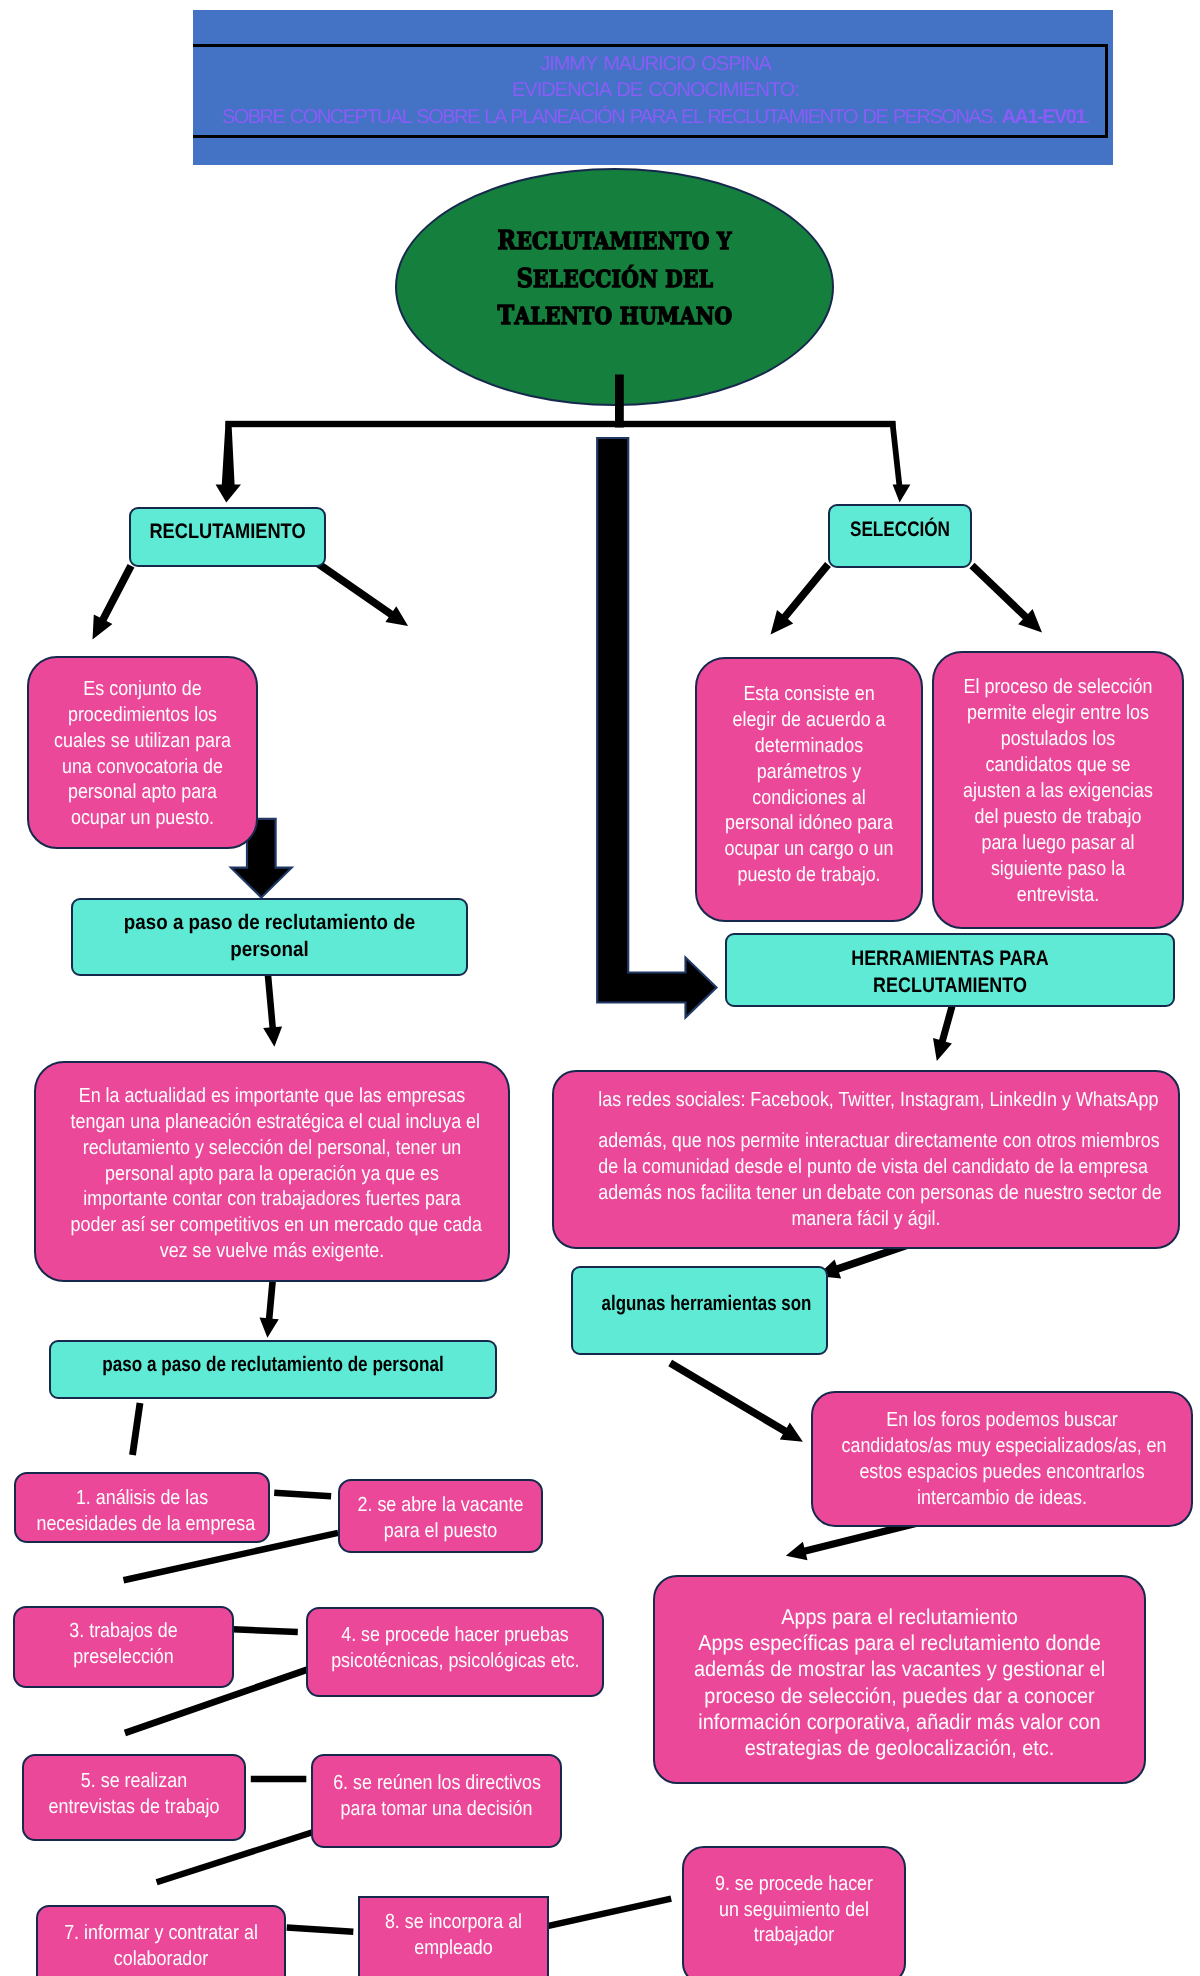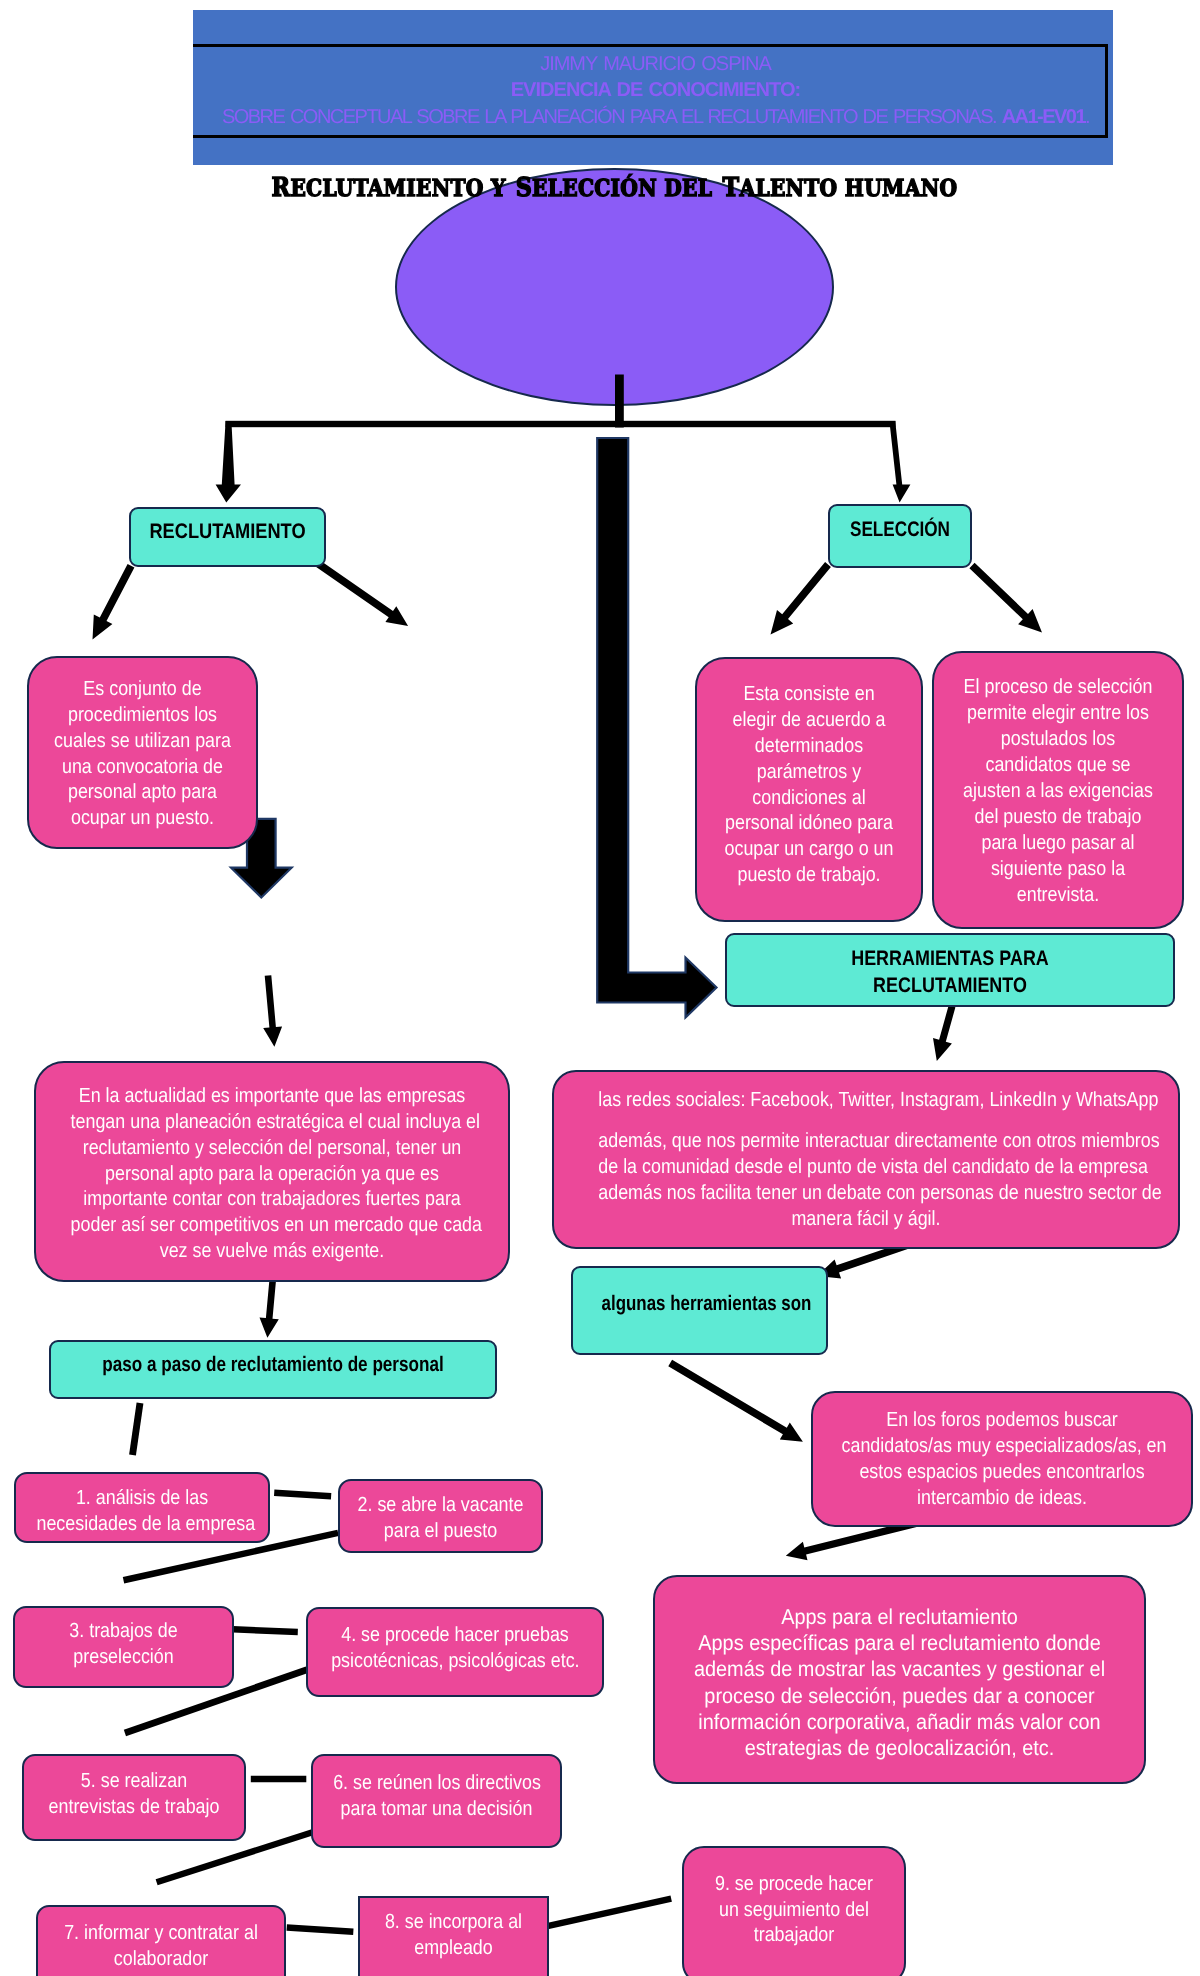--- a/index.html
+++ b/index.html
@@ -21,40 +21,40 @@
   
   #banner{position:absolute;background:#4472C4;}
   #bannerbox{position:absolute;border-top:3.3px solid #000;border-bottom:3.4px solid #000;
              border-right:3.3px solid #000;box-sizing:border-box;
              display:flex;flex-direction:column;align-items:center;justify-content:center;
              color:#8b5cf6;font-size:20px;line-height:1.33;letter-spacing:-1.52px;word-spacing:1.6px;overflow:hidden;}
   #bannerbox div{width:100%;text-align:center;white-space:nowrap;overflow:visible;}
   #bannerbox div > span.sx{display:inline;}
 
   
-  #root-ellipse{position:absolute;background:#8b5cf6;border:2.6px solid #16294D;
-                border-radius:50%;display:flex;flex-direction:row;align-items:flex-start;
+  #root-ellipse{position:absolute;background:#15803d;border:2.6px solid #16294D;
+                border-radius:50%;display:flex;flex-direction:column;align-items:flex-end;
                 justify-content:center;color:#000;padding-bottom:15px;box-sizing:border-box;}
   #root-ellipse div{width:100%;text-align:center;line-height:37.5px;height:37.5px;}
   #root-ellipse div > span{display:inline-block;white-space:nowrap;
                     transform:scaleX(0.955);
                     font-family:"DejaVu Serif Condensed","DejaVu Serif",serif;
                     font-weight:bold;font-size:23.5px;letter-spacing:0.3px;line-height:37.5px;vertical-align:baseline;
                     -webkit-text-stroke:1.35px #000;}
   #root-ellipse div > span > b{font-size:26.0px;font-weight:bold;line-height:inherit;}
 </style>
 </head>
 <body>
 
 <div id="stage">
 
   <div id="banner" style="left:193px;top:10px;width:920px;height:155px;"></div>
   <div id="bannerbox" style="left:193px;top:43.5px;width:915px;height:94.2px;padding-left:13px;">
      <div style="letter-spacing:-1.0px;"><span class="sx">JIMMY MAURICIO OSPINA</span></div>
-     <div style="font-weight:bold;letter-spacing:-0.95px;"><span class="sx">EVIDENCIA DE CONOCIMIENTO:</span></div>
+     <div style="font-weight:normal;letter-spacing:-0.95px;"><span class="sx">EVIDENCIA DE CONOCIMIENTO:</span></div>
      <div><span class="sx"><span>SOBRE CONCEPTUAL SOBRE LA PLANEACIÓN PARA EL RECLUTAMIENTO DE PERSONAS. </span><b>AA1-EV01</b><span>.</span></span></div>
   </div>
 
   <div id="root-ellipse" style="left:395px;top:168px;width:439px;height:238px;">
     <div><span><b>R</b><span>ECLUTAMIENTO Y</span></span></div>
     <div><span><b>S</b><span>ELECCIÓN DEL</span></span></div>
     <div><span><b>T</b><span>ALENTO HUMANO</span></span></div>
   </div>
 
   <svg id="wires" viewBox="0 0 1200 1976">
@@ -90,20 +90,26 @@
   <div class="node lt r9" style="left:129px;top:507px;width:197px;height:60px;font-size:21.0px;letter-spacing:0px;line-height:1.265;">
       <span style="transform:translateY(-5px) scaleX(0.867);">
         <div>RECLUTAMIENTO</div>
       </span>
     </div>
   <div class="node lt r9" style="left:828px;top:504px;width:144px;height:64px;font-size:21.0px;letter-spacing:0px;line-height:1.265;">
       <span style="transform:translateY(-6px) scaleX(0.816);">
         <div>SELECCIÓN</div>
       </span>
     </div>
+  <div class="node lt r9" style="left:71px;top:898px;width:397px;height:78px;font-size:21.0px;letter-spacing:0px;line-height:1.265;">
+      <span style="transform:translateY(0px) scaleX(0.895);">
+        <div>paso a paso de reclutamiento de</div>
+        <div>personal</div>
+      </span>
+    </div>
   <div class="node lt r9" style="left:725px;top:933px;width:450px;height:74px;font-size:21.0px;letter-spacing:0px;line-height:1.265;">
       <span style="transform:translateY(3px) scaleX(0.854);">
         <div>HERRAMIENTAS PARA</div>
         <div>RECLUTAMIENTO</div>
       </span>
     </div>
   <div class="node lt r9" style="left:49px;top:1340px;width:448px;height:59px;font-size:21.0px;letter-spacing:0px;line-height:1.265;">
       <span style="transform:translateY(-4px) scaleX(0.815);">
         <div>paso a paso de reclutamiento de personal</div>
       </span>

